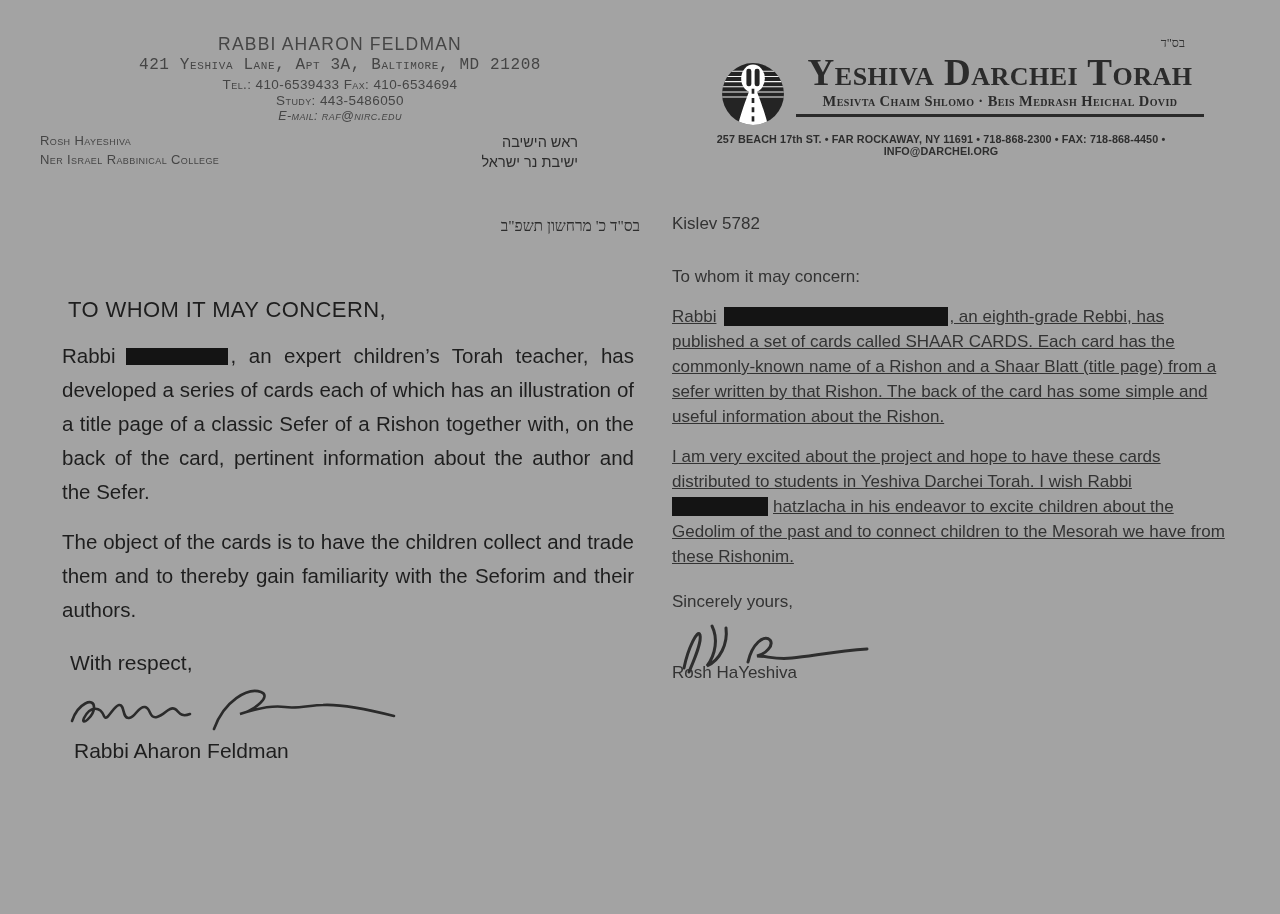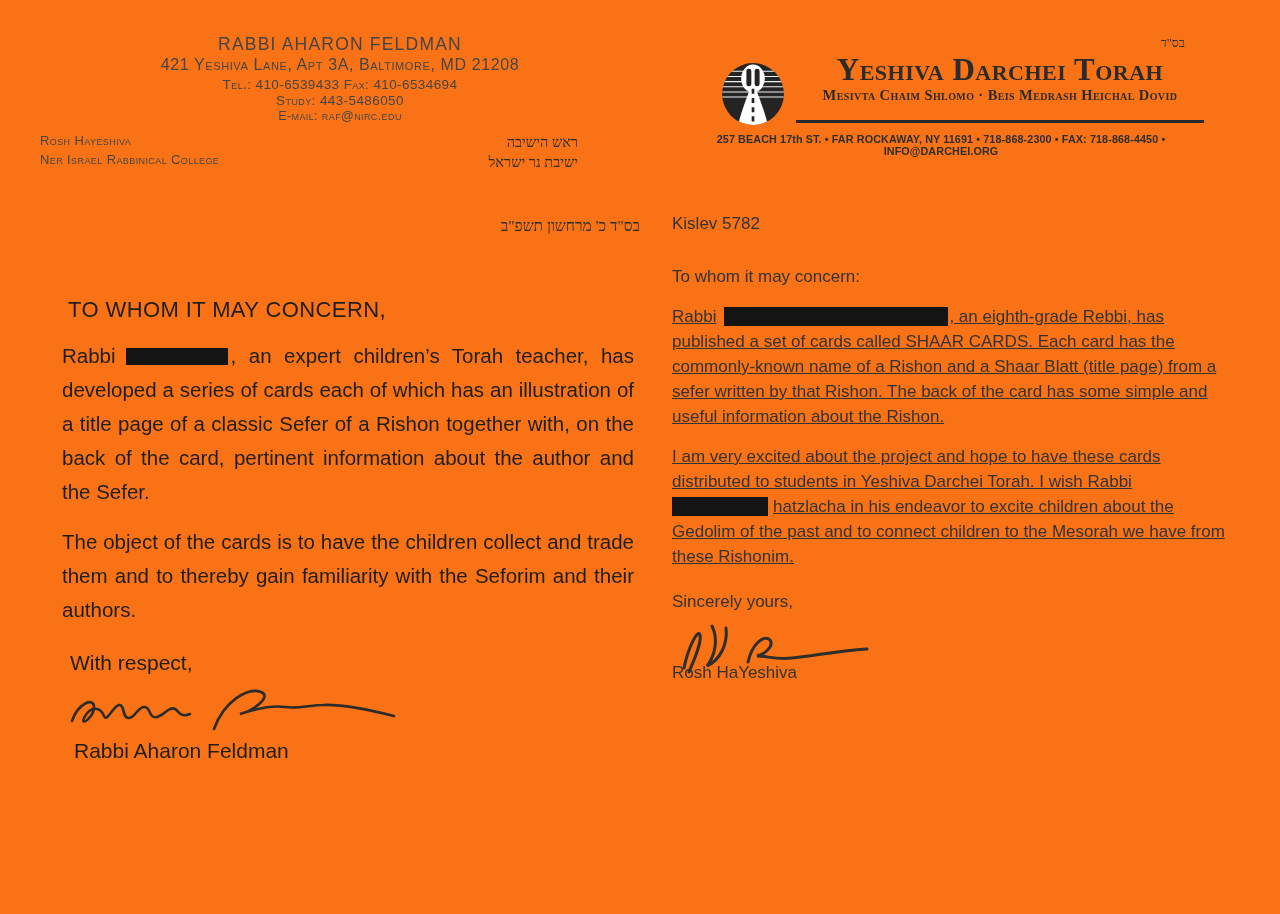--- a/index.html
+++ b/index.html
@@ -1,50 +1,50 @@
 <!DOCTYPE html>
 <html><head>
 <meta charset="utf-8">
 <style>
   html,body{margin:0;padding:0;}
   body{background:#ffffff;font-family:"Liberation Sans",sans-serif;color:#222;}
-  .canvas{position:relative;width:1280px;height:914px;background:#f97316;overflow:hidden;}
+  .canvas{position:relative;width:1280px;height:914px;background:#a3a3a3;overflow:hidden;}
 
   
   .letter-left{position:absolute;left:40px;top:0;width:600px;}
   .sc{font-variant:small-caps;}
   .l-header{padding-top:34px;text-align:center;color:#454545;font-family:"Liberation Sans",sans-serif;}
   .l-name{font-size:17.5px;letter-spacing:1.2px;line-height:1.15;}
-  .l-addr{font-size:16px;letter-spacing:0.6px;margin-top:2px;}
+  .l-addr{font-size:16px;letter-spacing:0.6px;margin-top:2px;font-family:Liberation Mono, monospace;}
   .l-tel{font-size:13.5px;letter-spacing:0.4px;margin-top:3px;}
   .l-study{font-size:13.5px;letter-spacing:0.4px;margin-top:1px;}
-  .l-email{font-size:12.5px;letter-spacing:0.4px;margin-top:1px;}
+  .l-email{font-size:12.5px;letter-spacing:0.4px;margin-top:1px;font-style:italic;}
   .l-roles{display:flex;justify-content:space-between;margin-top:9px;padding-right:62px;}
   .l-roles-en{font-size:13px;letter-spacing:0.4px;color:#454545;line-height:1.45;}
-  .l-roles-he{font-family:Liberation Serif, serif;font-size:14.5px;color:#2c2c2c;text-align:right;line-height:1.4;}
+  .l-roles-he{font-family:Liberation Sans, sans-serif;font-size:14.5px;color:#2c2c2c;text-align:right;line-height:1.4;}
   .l-date{margin-top:44px;text-align:right;font-family:"Liberation Serif",serif;font-size:15.5px;color:#2c2c2c;}
   .l-body{margin-top:62px;margin-left:22px;width:572px;font-family:Liberation Sans, sans-serif;color:#1e1e1e;}
   .l-salutation{font-size:22px;letter-spacing:0.4px;margin-left:6px;}
   .l-para{margin:16px 0 0 0;font-size:20.5px;line-height:34px;text-align:justify;}
   .redact{display:inline-block;background:#141414;}
   .redact-l1{width:102px;height:17px;vertical-align:-2px;margin:0 3px 0 10px;}
   .redact-l2{width:88px;height:17px;vertical-align:-2px;margin:0 6px 0 8px;}
   .l-closing{margin:24px 0 0 8px;font-size:21px;}
   .l-sig{display:block;margin:4px 0 0 2px;}
   .l-signed{margin:0 0 0 12px;font-size:21px;}
 
   
   .letter-right{position:absolute;left:672px;top:0;width:575px;}
   .r-bsd{padding:36px 62px 0 0;text-align:right;font-family:"Liberation Serif",serif;font-size:12.5px;color:#333;}
   .r-header{display:flex;align-items:flex-start;margin-top:2px;padding-left:48px;}
   .r-logo{flex:0 0 auto;margin-top:8px;}
   .r-header-text{margin-left:10px;text-align:center;width:408px;color:#2b2b2b;}
   .r-hebrew{font-family:"Liberation Serif",serif;font-size:15px;font-weight:600;line-height:1.25;}
-  .r-title{font-family:"Liberation Serif",serif;font-size:31px;font-weight:700;letter-spacing:0.5px;line-height:1.02;margin-top:1px;}
-  .r-subtitle{font-family:"Liberation Serif",serif;font-size:14.5px;font-weight:700;letter-spacing:0.4px;margin-top:1px;padding-bottom:16px;border-bottom:3px solid #2a2a2a;}
+  .r-title{font-family:"Liberation Serif",serif;font-size:37px;font-weight:700;letter-spacing:0.5px;line-height:1.02;margin-top:1px;}
+  .r-subtitle{font-family:"Liberation Serif",serif;font-size:14.5px;font-weight:700;letter-spacing:0.4px;margin-top:1px;padding-bottom:4px;border-bottom:3px solid #2a2a2a;}
   .r-contact{margin-top:6px;margin-left:14px;width:510px;text-align:center;font-size:10.8px;font-weight:700;letter-spacing:0.1px;color:#2e2e2e;}
   .r-body{margin-top:54px;width:556px;font-size:17px;line-height:25px;color:#333;}
   .r-date{}
   .r-salutation{margin-top:28px;}
   .r-para{margin:15px 0 0 0;text-decoration:underline;}
   .redact-r1{width:224px;height:19px;vertical-align:-4px;margin:0 1px 0 8px;}
   .redact-r2{width:96px;height:19px;vertical-align:-4px;margin:0 5px 0 0;}
   .r-closing{margin-top:20px;}
   .r-sig{display:block;margin:2px 0 0 0;}
   .r-signed{margin-top:-12px;line-height:22px;}

